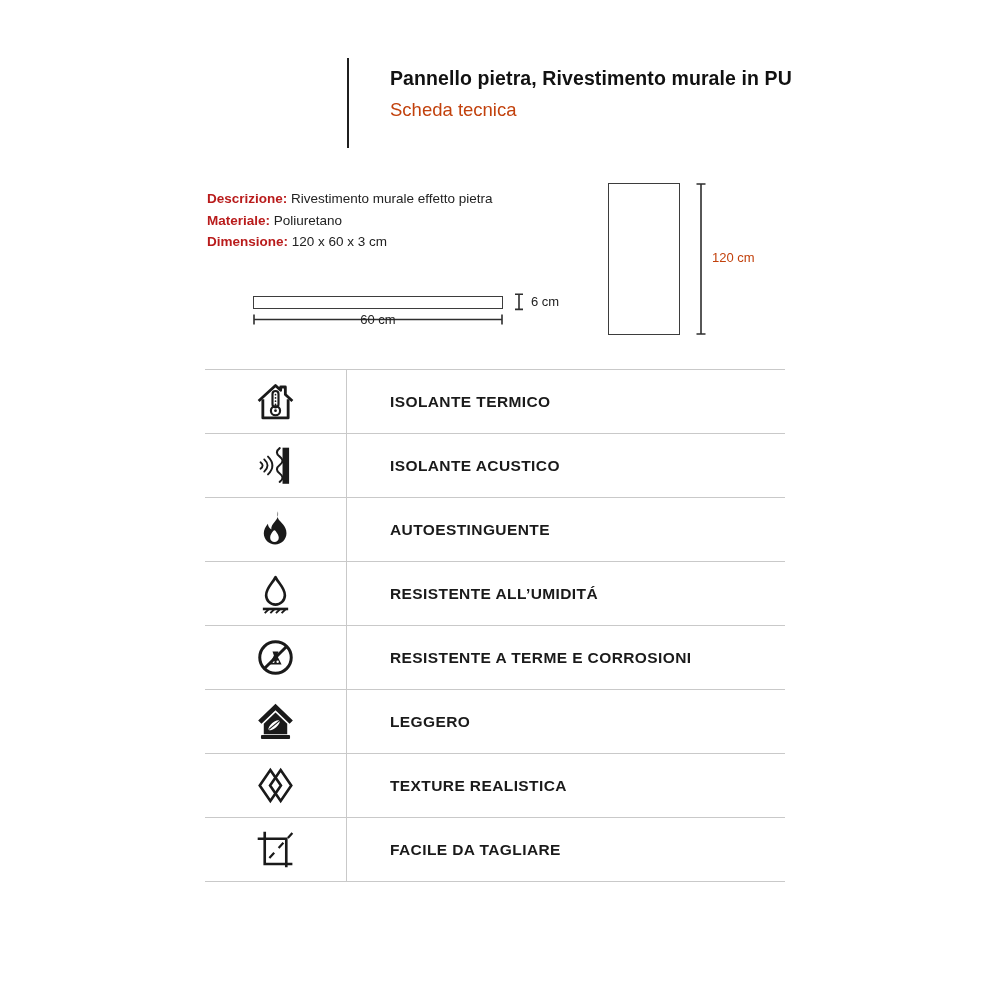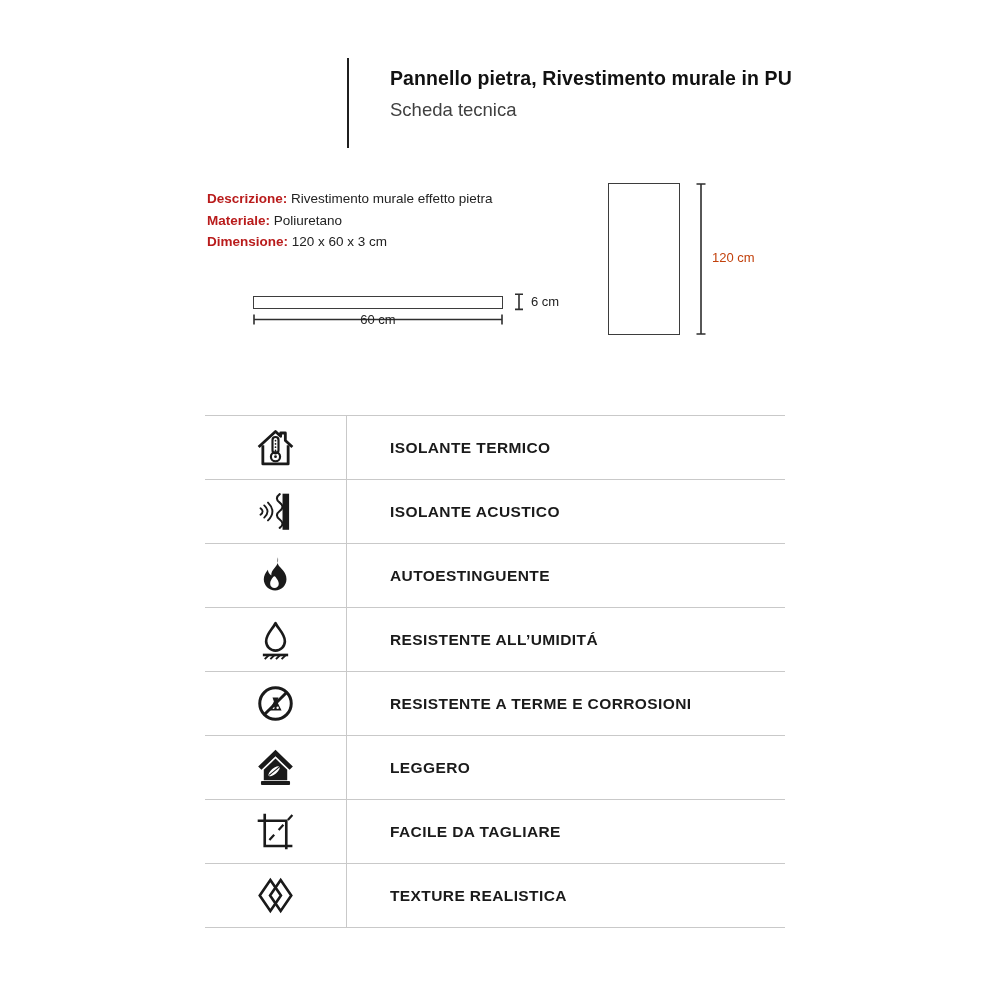--- a/index.html
+++ b/index.html
@@ -3,38 +3,38 @@
 <meta charset="utf-8">
 <style>
   * { margin:0; padding:0; box-sizing:border-box; }
   html, body { width:1000px; height:1000px; background:#ffffff; font-family:"Liberation Sans", sans-serif; color:#1a1a1a; }
   .page { position:relative; width:892px; height:1000px; overflow:hidden; background:#fff; }
 
   
   .header-bar { position:absolute; left:347px; top:58px; width:2px; height:90px; background:#1f1f1f; }
   .header-text { position:absolute; left:390px; top:67px; }
   .title { font-size:19.5px; font-weight:bold; letter-spacing:.1px; color:#111; }
-  .subtitle { margin-top:9px; font-size:18.5px; font-weight:400; color:#404040; }
+  .subtitle { margin-top:9px; font-size:18.5px; font-weight:400; color:#c2410c; }
 
   
   .specs { position:absolute; left:207px; top:188px; font-size:13.5px; line-height:21.5px; color:#222; }
   .spec-label { font-weight:bold; color:#b91c1c; }
 
   
   .front-rect { position:absolute; left:608px; top:183px; width:72px; height:152px; border:1.6px solid #3d3d3d; background:#fff; }
   .v-measure { position:absolute; left:695px; top:183px; }
   .front-label { position:absolute; left:712px; top:250px; font-size:13px; color:#c2410c; }
   .side-rect { position:absolute; left:253px; top:296px; width:250px; height:13px; border:1.6px solid #3d3d3d; background:#fff; }
   .thick-measure { position:absolute; left:514px; top:293px; }
   .thick-label { position:absolute; left:531px; top:294px; font-size:13px; color:#222; }
   .h-measure { position:absolute; left:253px; top:314px; }
   .side-label { position:absolute; left:253px; top:312px; width:250px; text-align:center; font-size:13px; color:#222; }
 
   
-  .features { position:absolute; left:205px; top:369px; width:580px; border-top:1px solid #c9c9c9;margin-top:46px; }
+  .features { position:absolute; left:205px; top:369px; width:580px; border-top:1px solid #c9c9c9; }
   .feature-row { display:flex; height:64px; border-bottom:1px solid #c9c9c9; }
   .icon-cell { width:142px; border-right:1px solid #c9c9c9; display:flex; align-items:center; justify-content:center; }
   .label-cell { flex:1; display:flex; align-items:center; padding-left:43px; }
   .feature-label { font-size:15.5px; font-weight:bold; letter-spacing:.4px; color:#1a1a1a; }
 </style>
 </head>
 <body>
 
 <div class="page">
 
@@ -157,40 +157,40 @@
   </svg>
         </div>
     <div class="label-cell">
       <span class="feature-label">LEGGERO</span>
     </div>
   </div>
 
   <div class="feature-row">
     <div class="icon-cell">
           <svg viewBox="0 0 48 48" width="45" height="45">
+    <g fill="none" stroke="#1a1a1a" stroke-width="2.8" stroke-linejoin="miter">
+      <path d="M18.5 7.5 L29.8 24 L18.5 40.5 L7.2 24 Z"></path>
+      <path d="M29.5 7.5 L40.8 24 L29.5 40.5 L18.2 24 Z"></path>
+    </g>
+  </svg>
+        </div>
+    <div class="label-cell">
+      <span class="feature-label">TEXTURE REALISTICA</span>
+    </div>
+  </div>
+
+  <div class="feature-row">
+    <div class="icon-cell">
+          <svg viewBox="0 0 48 48" width="45" height="45">
     <g fill="none" stroke="#1a1a1a" stroke-width="2.8">
       <path d="M12.5 5 V39.5 H42"></path>
       <path d="M5 12.5 H35.5 V43"></path>
     </g>
     <path d="M17.5 33 L42 6.5" stroke="#1a1a1a" stroke-width="2.4" stroke-dasharray="7.5 7" fill="none"></path>
   </svg>
         </div>
     <div class="label-cell">
       <span class="feature-label">FACILE DA TAGLIARE</span>
     </div>
   </div>
 
-  <div class="feature-row">
-    <div class="icon-cell">
-          <svg viewBox="0 0 48 48" width="45" height="45">
-    <g fill="none" stroke="#1a1a1a" stroke-width="2.8" stroke-linejoin="miter">
-      <path d="M18.5 7.5 L29.8 24 L18.5 40.5 L7.2 24 Z"></path>
-      <path d="M29.5 7.5 L40.8 24 L29.5 40.5 L18.2 24 Z"></path>
-    </g>
-  </svg>
-        </div>
-    <div class="label-cell">
-      <span class="feature-label">TEXTURE REALISTICA</span>
-    </div>
-  </div>
-
 </div>
 </div>
 
 </body></html>

